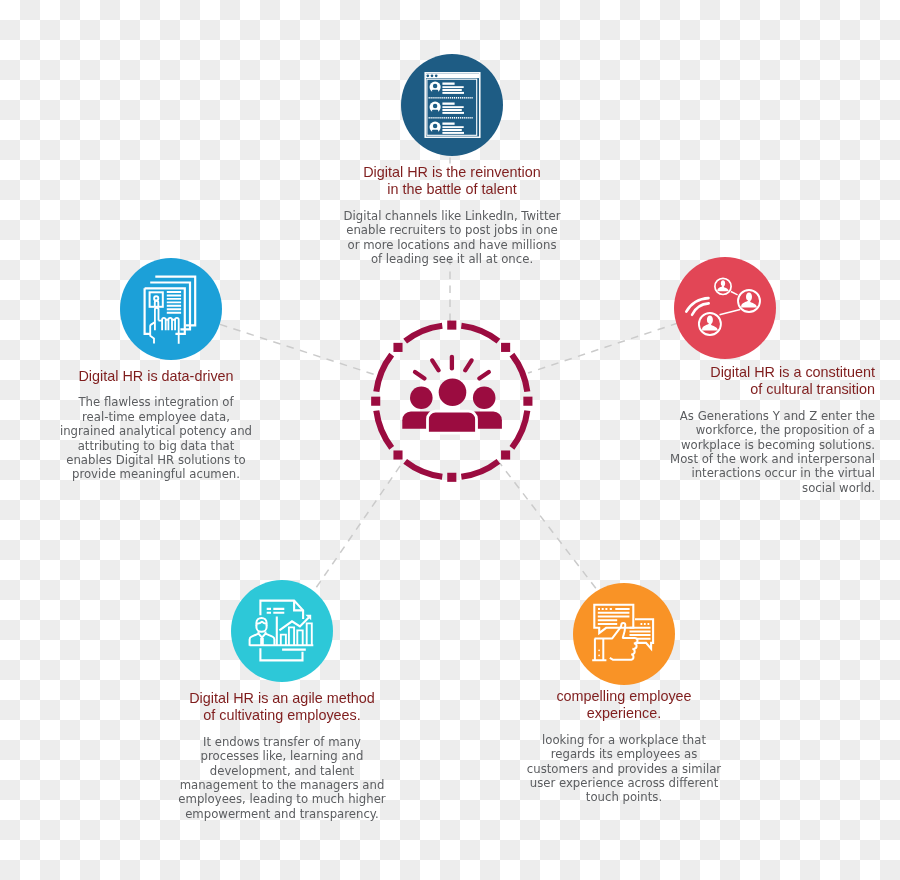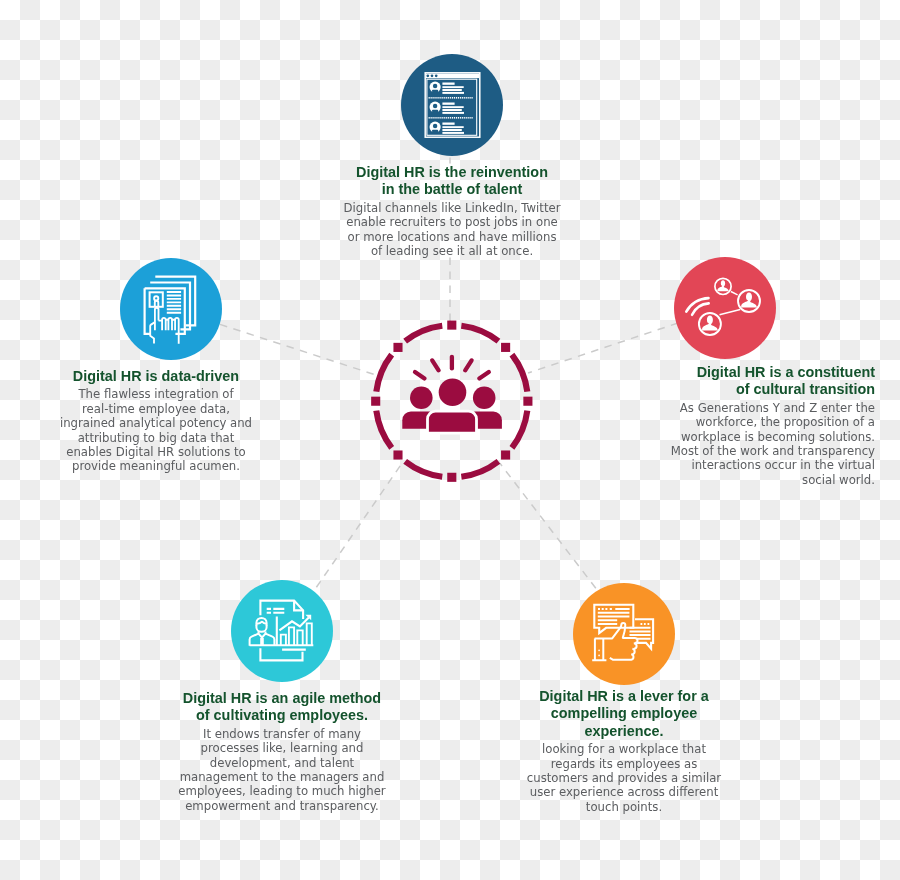--- a/index.html
+++ b/index.html
@@ -12,24 +12,24 @@
       linear-gradient(45deg,#ededed 25%,transparent 25%,transparent 75%,#ededed 75%),
       linear-gradient(45deg,#ededed 25%,transparent 25%,transparent 75%,#ededed 75%);
     background-size:40px 40px;
     background-position:0 0, 20px 20px;
   }
   #stage{position:absolute;left:0;top:0;width:900px;height:880px;}
   .svgroot{position:absolute;left:0;top:0;width:900px;height:880px;}
   .node{position:absolute;}
   .bubble{position:absolute;border-radius:50%;overflow:hidden;}
   .txtblock{position:absolute;text-align:center;}
-  .title{font-family:"Liberation Sans", sans-serif;font-weight:bold;color:#14532d;
+  .title{font-family:"Liberation Sans", sans-serif;font-weight:normal;color:#7f1d1d;
          font-size:14.4px;line-height:17.4px;}
   .body{font-family:"DejaVu Sans", sans-serif;color:#5b5d60;
-        font-size:11.7px;line-height:14.4px;margin-top:2px;}
+        font-size:11.7px;line-height:14.4px;margin-top:10px;}
 </style>
 </head>
 <body>
 
 <div id="stage">
 
   <svg class="svgroot" viewBox="0 0 900 880">
     <g stroke="#cbcbcb" stroke-width="1.5" stroke-dasharray="7.5 6.5" fill="none" stroke-linecap="butt">
       <line x1="450" y1="157.5" x2="450" y2="163.5"></line>
       <line x1="450" y1="257.5" x2="450" y2="321"></line>
@@ -309,21 +309,21 @@
 
   <div class="txtblock" style="left:575px;top:364px;width:300px;text-align:right;">
     <div class="title" id="t3">
         <div class="tline">Digital HR is a constituent</div>
         <div class="tline">of cultural transition</div>
       </div>
     <div class="body" id="b3">
         <div class="bline">As Generations Y and Z enter the</div>
         <div class="bline">workforce, the proposition of a</div>
         <div class="bline">workplace is becoming solutions.</div>
-        <div class="bline">Most of the work and transparency</div>
+        <div class="bline">Most of the work and interpersonal</div>
         <div class="bline">interactions occur in the virtual</div>
         <div class="bline">social world.</div>
       </div>
   </div>
 
   <div class="txtblock" style="left:132px;top:690px;width:300px;">
     <div class="title" id="t4">
         <div class="tline">Digital HR is an agile method</div>
         <div class="tline">of cultivating employees.</div>
       </div>
@@ -332,21 +332,20 @@
         <div class="bline">processes like, learning and</div>
         <div class="bline">development, and talent</div>
         <div class="bline">management to the managers and</div>
         <div class="bline">employees, leading to much higher</div>
         <div class="bline">empowerment and transparency.</div>
       </div>
   </div>
 
   <div class="txtblock" style="left:474px;top:688px;width:300px;">
     <div class="title" id="t5">
-        <div class="tline">Digital HR is a lever for a</div>
         <div class="tline">compelling employee</div>
         <div class="tline">experience.</div>
       </div>
     <div class="body" id="b5">
         <div class="bline">looking for a workplace that</div>
         <div class="bline">regards its employees as</div>
         <div class="bline">customers and provides a similar</div>
         <div class="bline">user experience across different</div>
         <div class="bline">touch points.</div>
       </div>

